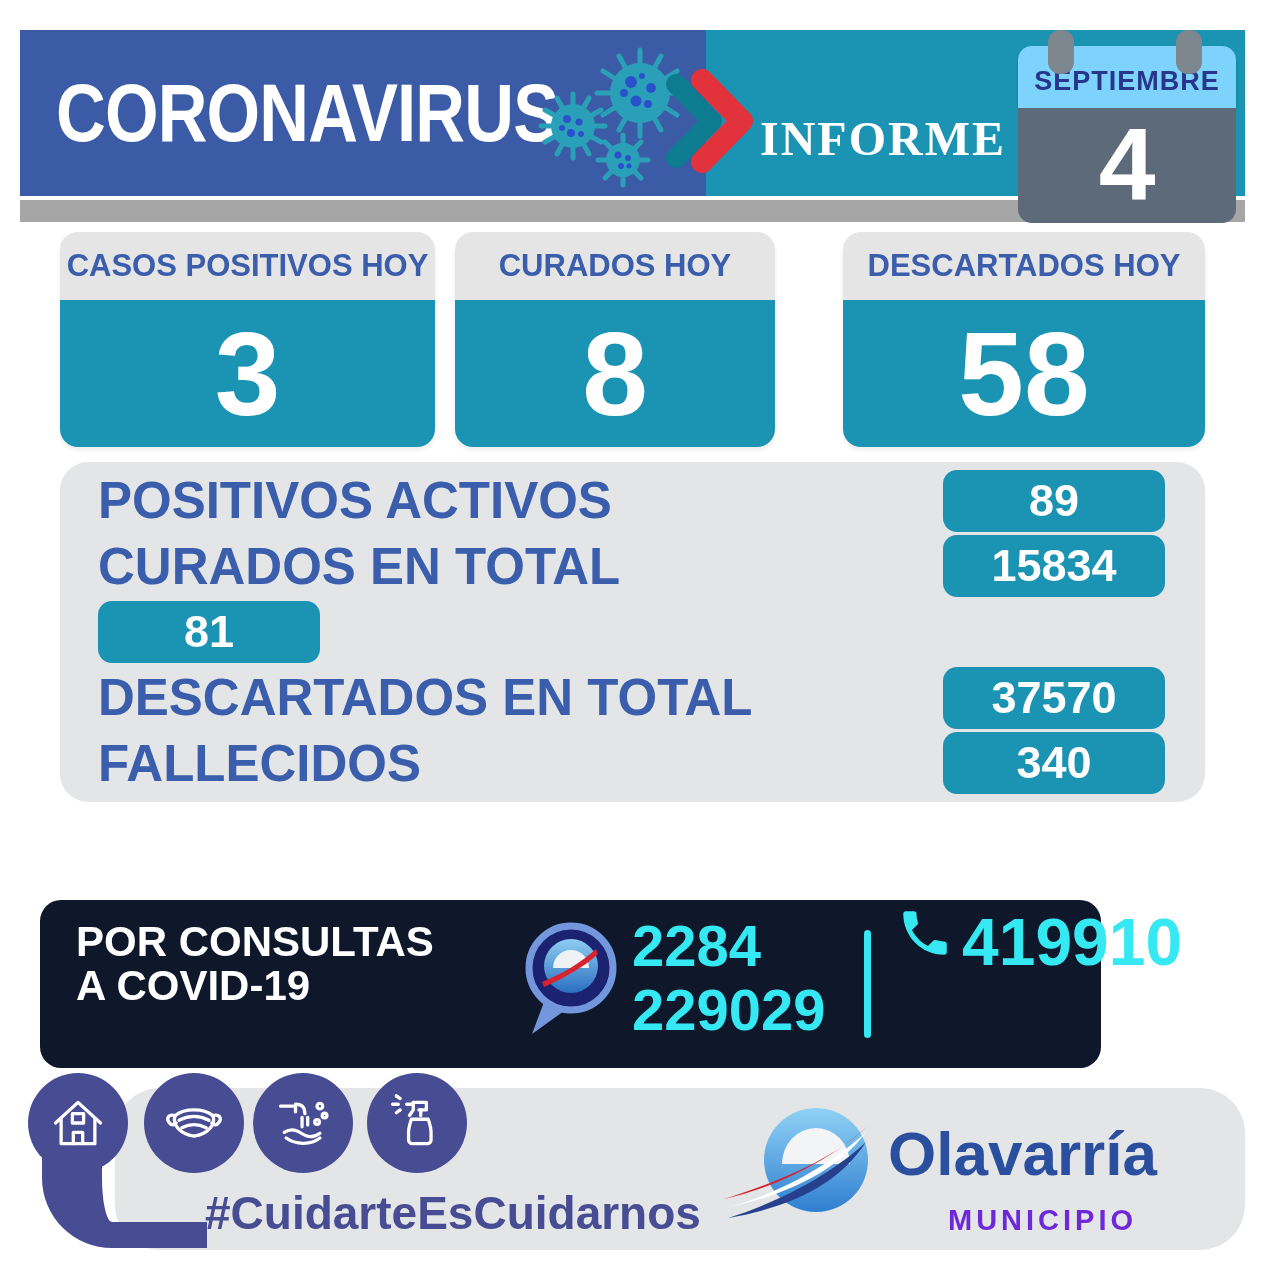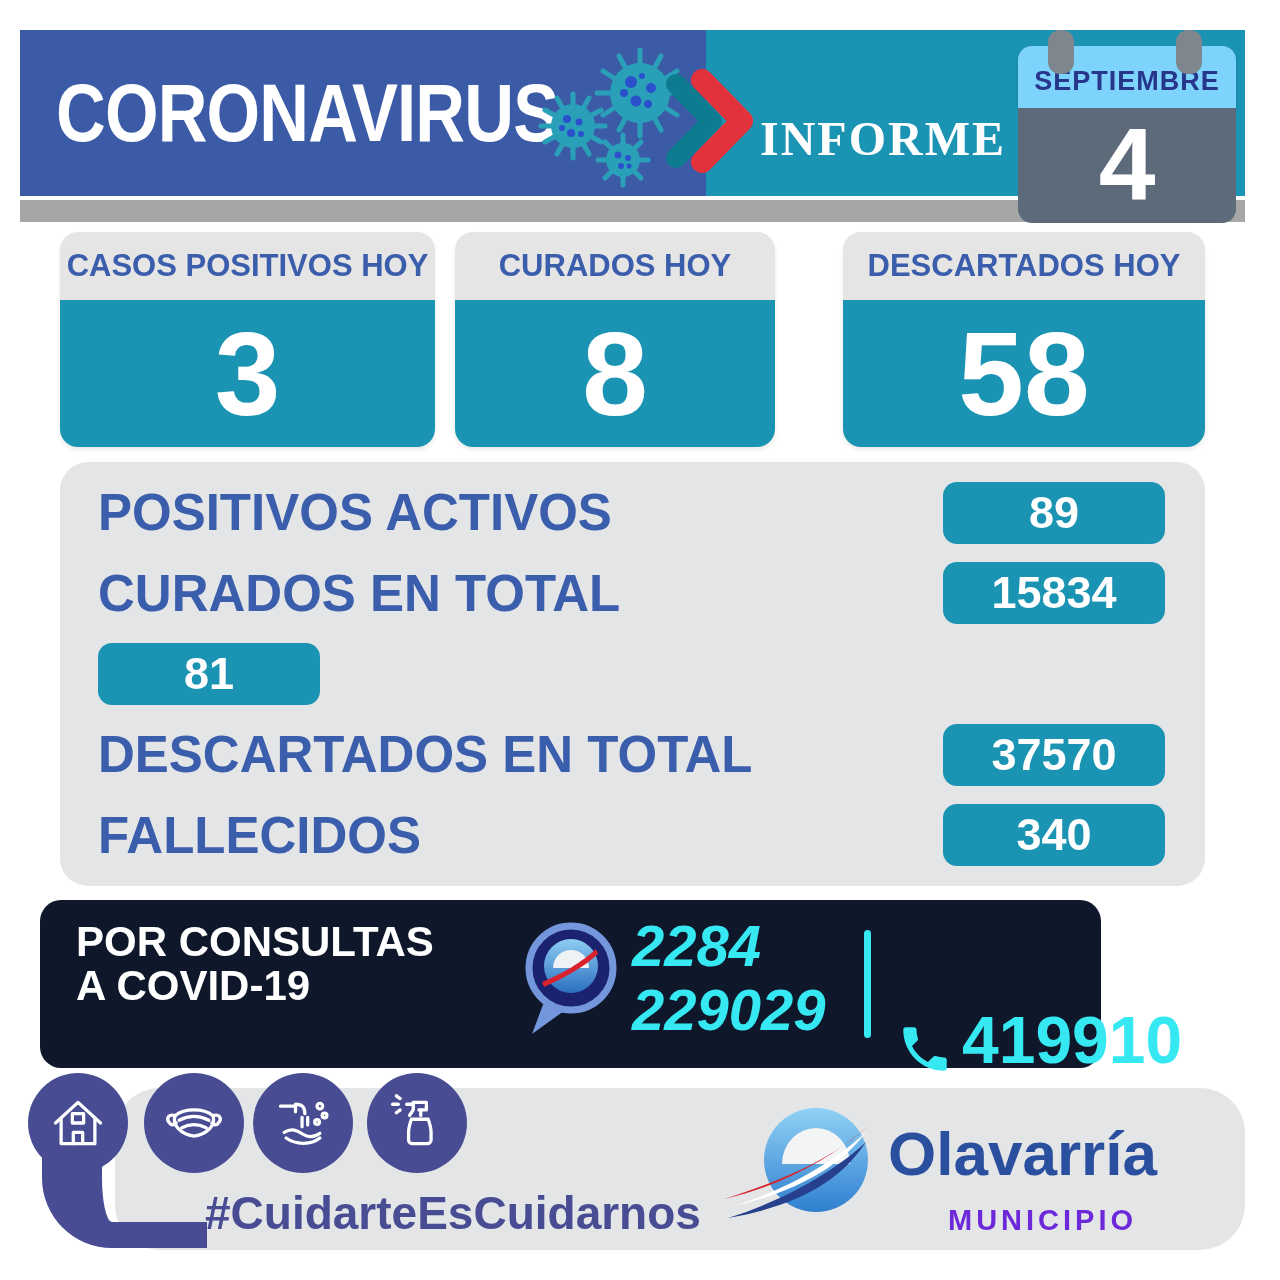--- a/index.html
+++ b/index.html
@@ -29,36 +29,36 @@
 
   
   .card{top:232px;border-radius:18px;overflow:hidden;box-shadow:0 3px 4px rgba(0,0,0,.08);}
   .card-head{height:68px;background:#e5e5e5;color:#3a5dac;font-size:31px;
              display:flex;align-items:center;justify-content:center;white-space:nowrap;}
   .card-body{height:147px;background:#1b93b3;color:#ffffff;font-size:118px;
              display:flex;align-items:center;justify-content:center;}
   .card1{left:60px;width:375px;} .card2{left:455px;width:320px;} .card3{left:843px;width:362px;}
 
   
-  .totals{left:60px;top:462px;width:1145px;height:424px;background:#e3e5e7;
+  .totals{left:60px;top:462px;width:1145px;height:340px;background:#e3e5e7;
           border-radius:28px;display:flex;flex-direction:column;justify-content:space-evenly;
           padding:6px 0;box-sizing:border-box;}
   .trow{display:flex;align-items:center;justify-content:space-between;
         padding:0 40px 0 38px;height:72px;}
   .tlabel{color:#3a5dac;font-size:51px;white-space:nowrap;}
   .tpill{width:222px;height:62px;background:#1b93b3;border-radius:14px;color:#ffffff;
          font-size:45px;display:flex;align-items:center;justify-content:center;flex:0 0 auto;}
 
   
   .contact{left:40px;top:900px;width:1061px;height:168px;background:#0f172a;border-radius:21px;}
   .c-lines{left:36px;top:20px;color:#ffffff;font-size:42px;line-height:44px;}
   .wa-icon{left:478px;top:18px;}
-  .wa-nums{left:592px;top:14px;color:#35e8f2;font-size:58px;line-height:64px;font-style:italic;}
+  .wa-nums{left:592px;top:14px;color:#35e8f2;font-size:58px;line-height:64px;}
   .c-div{left:824px;top:30px;width:7px;height:108px;background:#35e8f2;border-radius:4px;}
-  .phone-block{left:856px;top:10px;height:168px;display:flex;align-items:flex-end;gap:8px;}
+  .phone-block{left:856px;top:4px;height:168px;display:flex;align-items:flex-start;gap:8px;}
   .phone-num{color:#35e8f2;font-size:66px;}
 
   
   .foot-gray{left:115px;top:1088px;width:1130px;height:162px;background:#e3e5e7;border-radius:45px;}
   .tail{left:42px;top:1148px;width:165px;height:100px;border-left:60px solid #474c93;
         border-bottom:26px solid #474c93;border-bottom-left-radius:70px;box-sizing:border-box;}
   .circle{top:1073px;width:100px;height:100px;border-radius:50%;background:#474c93;
           display:flex;align-items:center;justify-content:center;}
   .ci1{left:28px;} .ci2{left:144px;} .ci3{left:253px;} .ci4{left:367px;}
   .hashtag{left:205px;top:1186px;color:#474c93;font-size:46px;}

